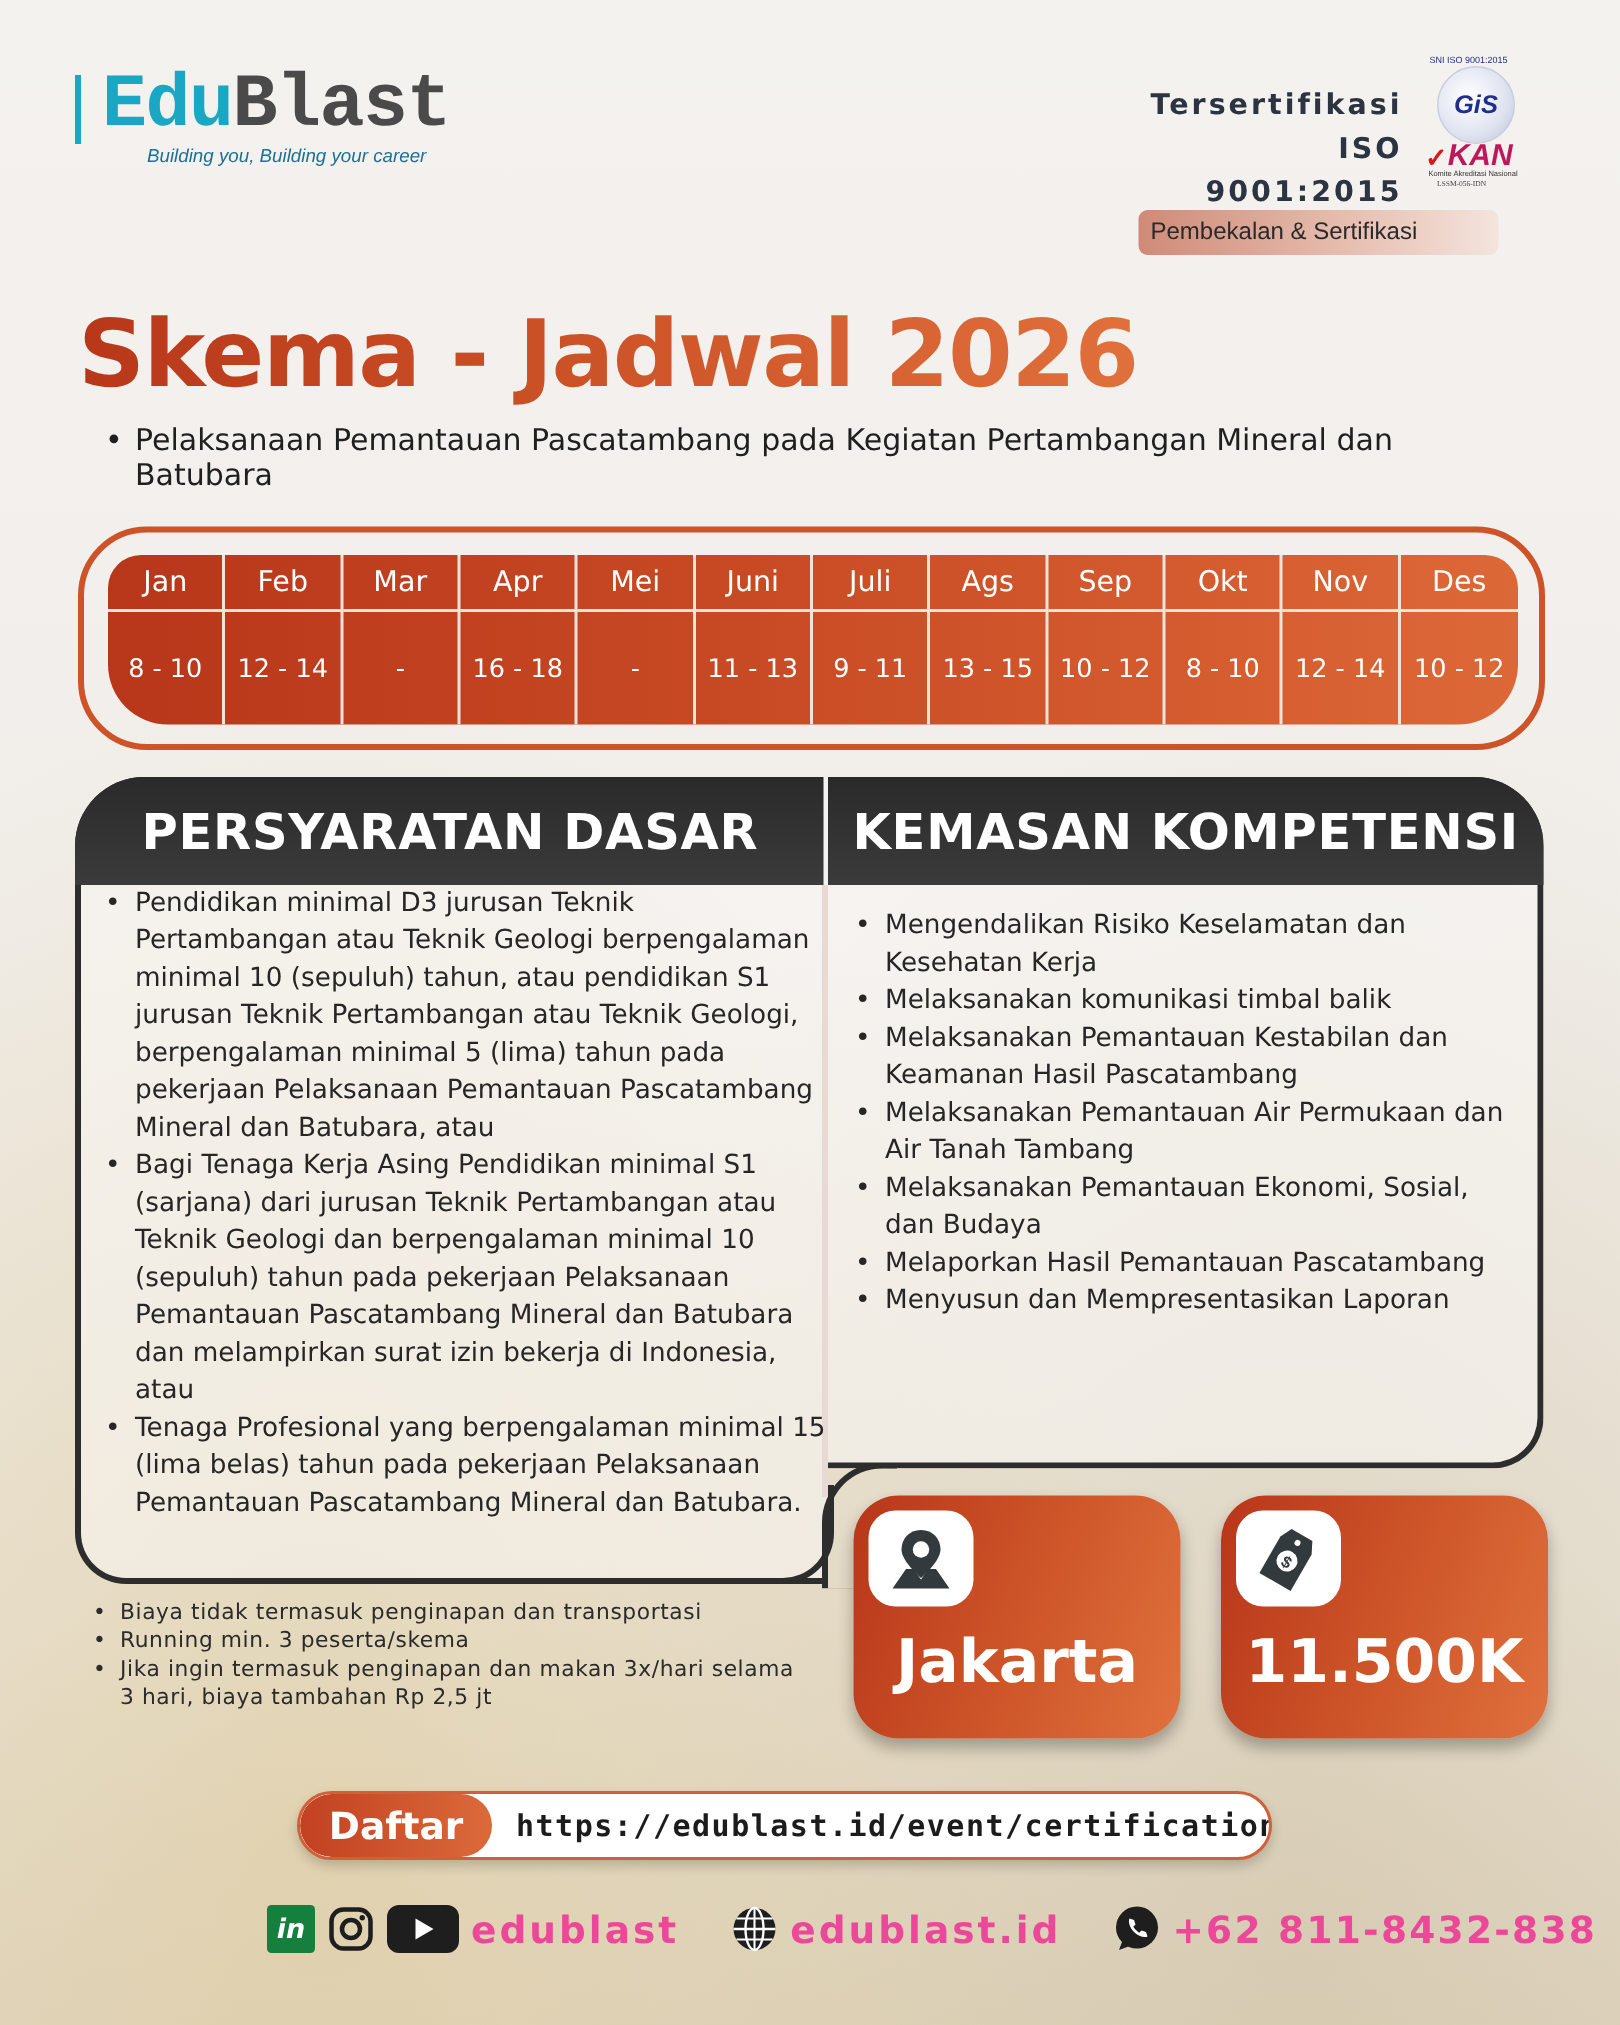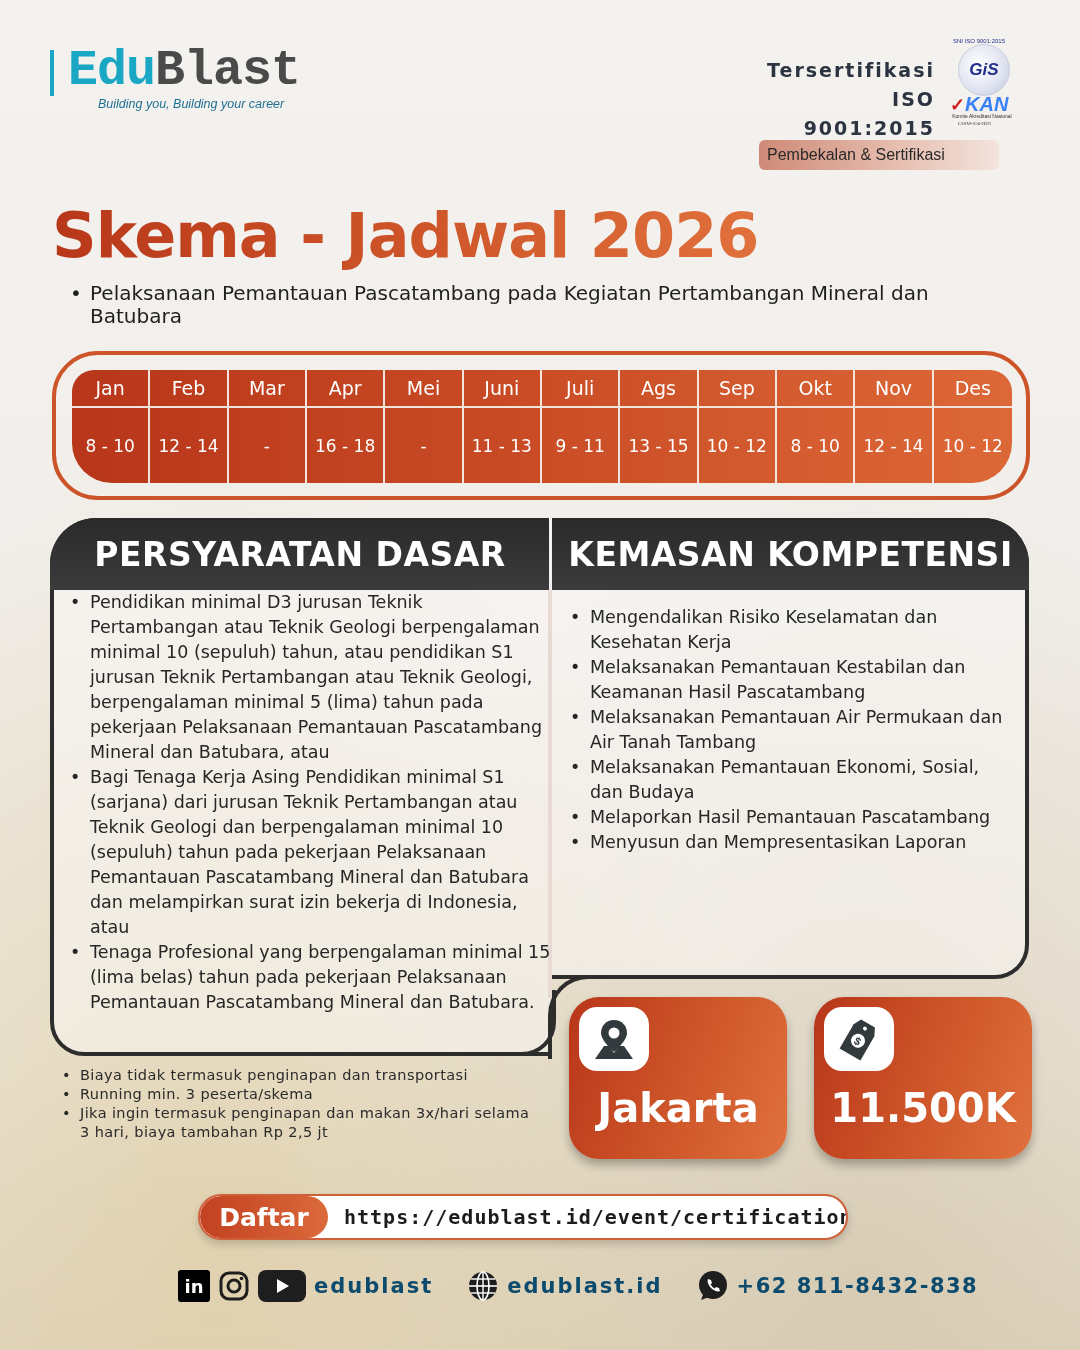--- a/index.html
+++ b/index.html
@@ -24,21 +24,21 @@
     .book-icon { position: absolute; left: 0; top: 4px; width: 8px; height: 46px; border-left: 4px solid #1aa7c4; }
 
     
     .cert { left: 760px; top: 56px; width: 175px; text-align: right; }
     .cert-line1, .cert-line2 { font-size: 19px; font-weight: bold; color: #2b3440; letter-spacing: 2px; line-height: 29px; font-family: "DejaVu Sans", sans-serif; }
     .gis-badge { left: 958px; top: 44px; width: 52px; height: 52px; border-radius: 50%; background: radial-gradient(circle at 40% 40%, #ffffff 0%, #dfe3f0 60%, #b9c0d8 100%); border: 1px solid #c9cde0; display: flex; align-items: center; justify-content: center; }
     .gis-text { font-family: "Liberation Sans", sans-serif; font-weight: bold; font-size: 17px; color: #1f2f8a; font-style: italic; }
     .gis-arc { left: 953px; top: 38px; font-size: 6px; color: #1f2f8a; font-family: "Liberation Sans", sans-serif; }
     .kan-logo { left: 950px; top: 94px; display: flex; align-items: flex-end; }
     .kan-check { color: #d31c1c; font-size: 18px; font-weight: bold; font-family: "Liberation Sans", sans-serif; line-height: 18px; }
-    .kan-text { color: #3b82f6; font-size: 20px; font-weight: bold; font-style: italic; font-family: "Liberation Sans", sans-serif; line-height: 20px; }
+    .kan-text { color: #be185d; font-size: 20px; font-weight: bold; font-style: italic; font-family: "Liberation Sans", sans-serif; line-height: 20px; }
     .kan-sub { left: 950px; top: 113px; font-size: 5px; color: #333; width: 64px; text-align: center; font-family: "Liberation Sans", sans-serif; }
     .kan-id { left: 958px; top: 121px; font-size: 5px; color: #444; font-family: "Liberation Serif", serif; }
 
     .pill-tag { left: 759px; top: 140px; width: 240px; height: 30px; border-radius: 6px; background: linear-gradient(90deg, #cf8a77 0%, #e7c0b2 60%, #f3e4dd 100%); display: flex; align-items: center; padding-left: 8px; font-size: 16px; color: #2a2a2a; font-family: "Liberation Sans", sans-serif; }
 
     
     .title { left: 52px; top: 198px; font-size: 62px; font-weight: bold; font-family: "DejaVu Sans", sans-serif; letter-spacing: -1px;
       background: linear-gradient(90deg, #b8371a 0%, #cd5428 50%, #e0703c 100%); -webkit-background-clip: text; background-clip: text; color: transparent; line-height: 76px; }
     .subtitle { left: 70px; top: 282px; width: 900px; font-size: 20px; color: #1f1f1f; line-height: 23px; font-family: "DejaVu Sans", sans-serif; display: flex; }
     .subtitle .bullet { width: 20px; flex: none; }
@@ -86,21 +86,21 @@
     .notes-list li::before { content: "•"; position: absolute; left: 0; }
 
     
     .register { left: 198px; top: 1194px; width: 650px; height: 46px; border-radius: 23px; background: #fff; border: 2px solid #d0603a; display: flex; align-items: center; overflow: hidden; box-shadow: 0 4px 8px rgba(0,0,0,0.18); }
     .register-label { height: 100%; width: 128px; flex: none; background: linear-gradient(90deg, #c24121 0%, #db6a3a 100%); border-radius: 23px; color: #fff; font-weight: bold; font-size: 25px; display: flex; align-items: center; justify-content: center; font-family: "DejaVu Sans", sans-serif; }
     .register-url { padding-left: 16px; font-size: 20px; color: #1c1c1c; letter-spacing: 1px; font-family: "DejaVu Sans Mono", monospace; font-weight: bold; }
 
     
     .footer { left: 178px; top: 1266px; height: 40px; display: flex; align-items: center; gap: 8px; font-family: "DejaVu Sans", sans-serif; }
     .soc-icon { width: 32px; height: 32px; display: flex; align-items: center; justify-content: center; color: #fff; font-weight: bold; }
-    .footer-text { font-size: 21px; font-weight: bold; color: #0c4a6e; letter-spacing: 2px; }
+    .footer-text { font-size: 25px; font-weight: bold; color: #ec4899; letter-spacing: 2px; }
     .gap-lg { width: 18px; }
   </style>
 </head>
 <body>
 
 <div class="abs logo">
   <span class="book-icon"></span>
   <div class="logo-mark">
     <span class="logo-edu">Edu</span>
       <span class="logo-blast">Blast</span>
@@ -169,20 +169,21 @@
 <div class="abs header-bar header-right">KEMASAN KOMPETENSI</div>
 <div class="abs header-divider"></div>
 
 <ul class="abs list req-list" id="req-list">
     <li> Pendidikan minimal D3 jurusan Teknik Pertambangan atau Teknik Geologi berpengalaman minimal 10 (sepuluh) tahun, atau pendidikan S1 jurusan Teknik Pertambangan atau Teknik Geologi, berpengalaman minimal 5 (lima) tahun pada pekerjaan Pelaksanaan Pemantauan Pascatambang Mineral dan Batubara, atau</li>
     <li> Bagi Tenaga Kerja Asing Pendidikan minimal S1 (sarjana) dari jurusan Teknik Pertambangan atau Teknik Geologi dan berpengalaman minimal 10 (sepuluh) tahun pada pekerjaan Pelaksanaan Pemantauan Pascatambang Mineral dan Batubara dan melampirkan surat izin bekerja di Indonesia, atau</li>
     <li> Tenaga Profesional yang berpengalaman minimal 15 (lima belas) tahun pada pekerjaan Pelaksanaan Pemantauan Pascatambang Mineral dan Batubara.</li>
   </ul>
 <ul class="abs list comp-list" id="comp-list">
     <li>Mengendalikan Risiko Keselamatan dan Kesehatan Kerja</li>
+    <li>Melaksanakan komunikasi timbal balik</li>
     <li>Melaksanakan Pemantauan Kestabilan dan Keamanan Hasil Pascatambang</li>
     <li>Melaksanakan Pemantauan Air Permukaan dan Air Tanah Tambang</li>
     <li>Melaksanakan Pemantauan Ekonomi, Sosial, dan Budaya</li>
     <li>Melaporkan Hasil Pemantauan Pascatambang</li>
     <li>Menyusun dan Mempresentasikan Laporan</li>
   </ul>
 
 <div class="abs card card-loc">
   <div class="card-icon">
     <svg width="46" height="46" viewBox="0 0 46 46">
@@ -214,21 +215,21 @@
       <li>Jika ingin termasuk penginapan dan makan 3x/hari selama 3 hari, biaya tambahan Rp 2,5 jt</li>
     </ul>
 </div>
 
 <div class="abs register">
   <div class="register-label">Daftar</div>
   <div class="register-url">https://edublast.id/event/certification</div>
 </div>
 
 <div class="abs footer">
-  <div class="soc-icon" style="background:#000000;border-radius:3px;font-size:18px;">in</div>
+  <div class="soc-icon" style="background:#15803d;border-radius:3px;font-size:18px;font-style:italic;">in</div>
   <div class="soc-icon">
     <svg width="32" height="32" viewBox="0 0 32 32">
         <rect x="3" y="3" width="26" height="26" rx="8" fill="none" stroke="#1e1e1e" stroke-width="3"></rect>
         <circle cx="16" cy="16" r="6" fill="none" stroke="#1e1e1e" stroke-width="3"></circle>
         <circle cx="23.5" cy="8.5" r="1.8" fill="#1e1e1e"></circle>
       </svg>
   </div>
   <div class="soc-icon" style="width:48px;background:#1e1e1e;border-radius:8px;">
     <svg width="20" height="20" viewBox="0 0 20 20">
         <path d="M5 3 L17 10 L5 17 Z" fill="#fff"></path>

